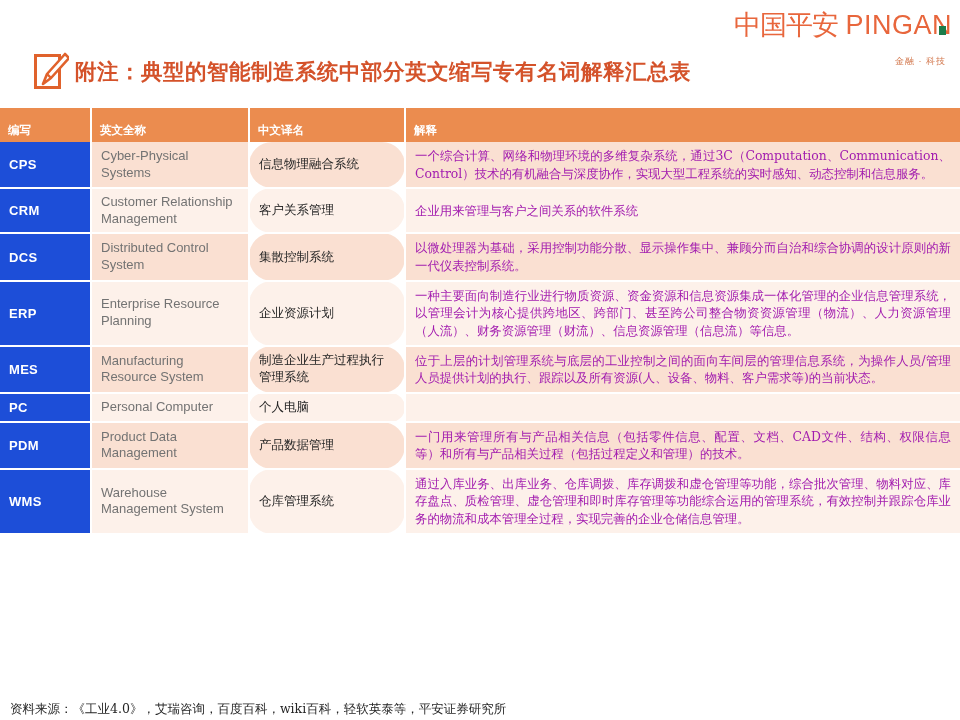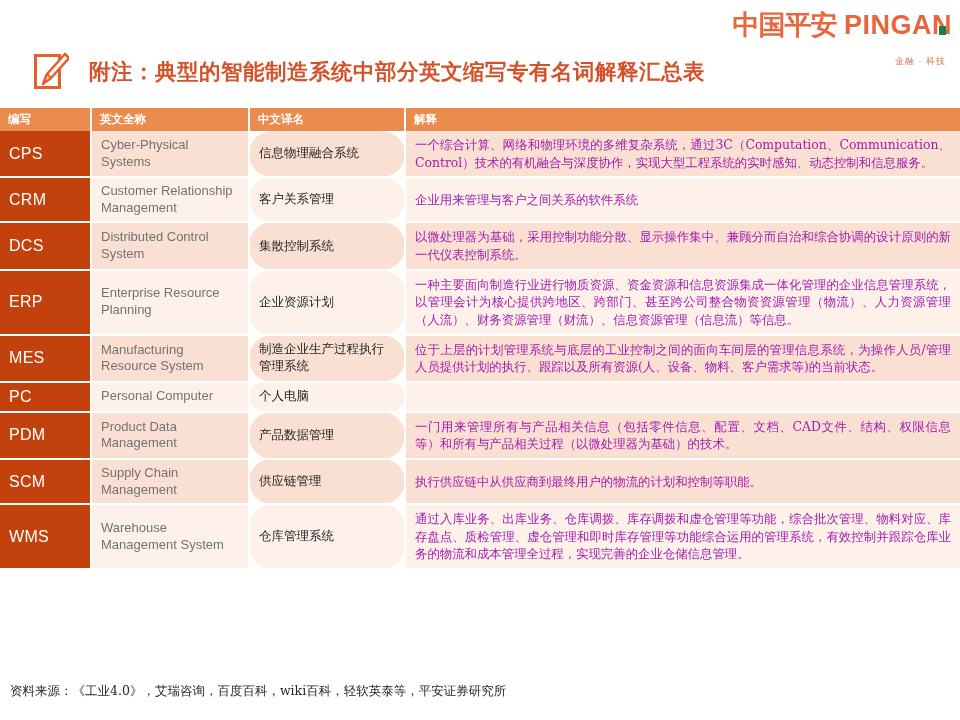--- a/index.html
+++ b/index.html
@@ -18,21 +18,21 @@
 
   
   .brand {
     position: absolute;
     top: 12px; right: 14px;
     text-align: right;
     line-height: 1;
   }
   .brand-main {
     font-size: 27px;
-    font-weight: bold;
+    font-weight: normal;
     color: #e8663c;
     letter-spacing: 0px;
     white-space: nowrap;
     font-family: "Liberation Sans", "DejaVu Sans", sans-serif;
   }
   .brand-main .cn { letter-spacing: -1px; }
   .brand-main .en { letter-spacing: 0.5px; }
   .brand-dot {
     display: inline-block;
     width: 7px; height: 9px;
@@ -47,21 +47,21 @@
     letter-spacing: 1px;
     white-space: nowrap;
   }
 
   
   .title-row {
     position: absolute;
     left: 34px; top: 51px;
     display: flex;
     align-items: center;
-    gap: 20px;
+    gap: 6px;
   }
   .title-icon {
     position: relative;
     width: 35px; height: 41px;
     flex: 0 0 auto;
   }
   .title-icon .frame {
     position: absolute; left: 0; top: 3px;
     width: 27px; height: 35px;
     border: 3px solid #e0622c;
@@ -93,41 +93,41 @@
   table.gloss col.c-en   { width: 158px; }
   table.gloss col.c-cn   { width: 156px; }
   table.gloss col.c-desc { width: 555px; }
 
   table.gloss thead th {
     background: #eb8c4f;
     color: #ffffff;
     font-size: 11.5px;
     font-weight: bold;
     text-align: left;
-    padding: 3px 8px 4px 8px;
+    padding: 14px 8px 4px 8px;
     border-right: 2px solid #ffffff;
     font-family: "DejaVu Serif", "Liberation Serif", serif;
     height: 16px;
     vertical-align: middle;
   }
   table.gloss thead th:last-child { border-right: none; }
 
   table.gloss td {
     vertical-align: middle;
     border-right: 2px solid #ffffff;
     border-bottom: 2px solid #ffffff;
     padding: 5px 9px;
   }
   table.gloss td:last-child { border-right: none; }
 
   td.abbr {
-    background: #c2410c;
+    background: #1d4ed8;
     color: #ffffff;
-    font-size: 16px;
-    font-weight: normal;
+    font-size: 13px;
+    font-weight: bold;
     letter-spacing: 0.3px;
   }
   td.en {
     font-size: 13px;
     color: #737373;
     line-height: 1.28;
   }
   td.cn {
     font-size: 12.5px;
     color: #262626;
@@ -141,21 +141,21 @@
     line-height: 1.42;
     font-family: "DejaVu Serif", "Liberation Serif", serif;
     text-align: justify;
   }
   tr.odd td.en, tr.odd td.cn, tr.odd td.desc { background: #fae0d2; }
   tr.even td.en, tr.even td.cn, tr.even td.desc { background: #fdf1ea; }
 
   
   .source {
     position: absolute;
-    left: 10px; bottom: 20px;
+    left: 10px; bottom: 2px;
     font-size: 12.5px;
     color: #262626;
     font-family: "DejaVu Serif", "Liberation Serif", serif;
     white-space: nowrap;
   }
   .footer-rule {
     position: absolute;
     left: 0; bottom: 30px;
     width: 960px; height: 2px;
     background: #ffffff;
@@ -256,27 +256,21 @@
           <tr class="even">
             <td class="abbr">PC</td>
             <td class="en">Personal Computer</td>
             <td class="cn">个人电脑</td>
             <td class="desc"></td>
           </tr>
           <tr class="odd">
             <td class="abbr">PDM</td>
             <td class="en">Product Data Management</td>
             <td class="cn">产品数据管理</td>
-            <td class="desc">一门用来管理所有与产品相关信息（包括零件信息、配置、文档、CAD文件、结构、权限信息等）和所有与产品相关过程（以微处理器为基础）的技术。</td>
-          </tr>
-          <tr class="odd">
-            <td class="abbr">SCM</td>
-            <td class="en">Supply Chain Management</td>
-            <td class="cn">供应链管理</td>
-            <td class="desc">执行供应链中从供应商到最终用户的物流的计划和控制等职能。</td>
+            <td class="desc">一门用来管理所有与产品相关信息（包括零件信息、配置、文档、CAD文件、结构、权限信息等）和所有与产品相关过程（包括过程定义和管理）的技术。</td>
           </tr>
           <tr class="even">
             <td class="abbr">WMS</td>
             <td class="en">Warehouse Management System</td>
             <td class="cn">仓库管理系统</td>
             <td class="desc">通过入库业务、出库业务、仓库调拨、库存调拨和虚仓管理等功能，综合批次管理、物料对应、库存盘点、质检管理、虚仓管理和即时库存管理等功能综合运用的管理系统，有效控制并跟踪仓库业务的物流和成本管理全过程，实现完善的企业仓储信息管理。</td>
           </tr>
         </tbody>
     </table>
   </div>

